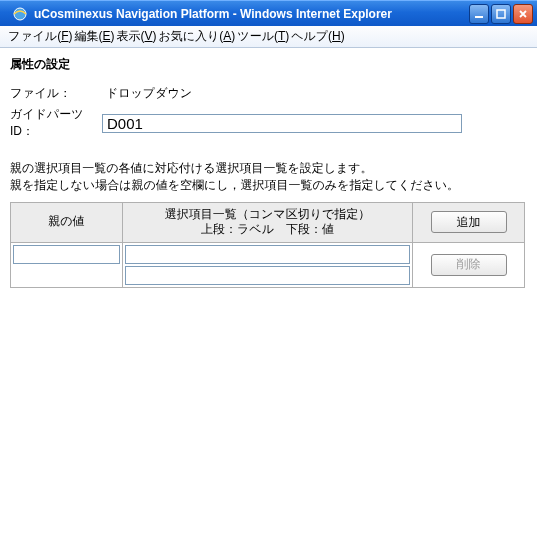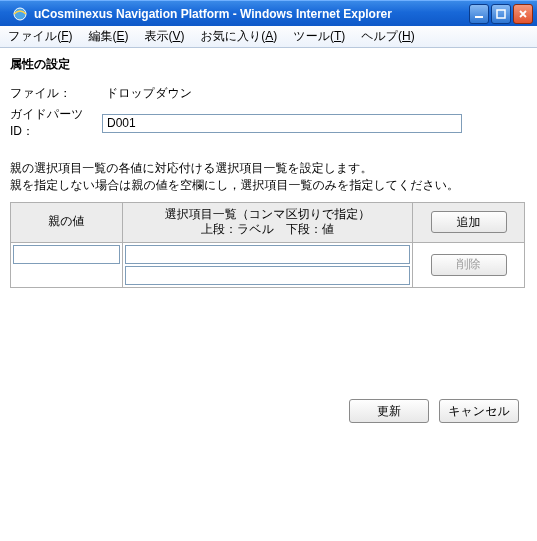--- a/index.html
+++ b/index.html
@@ -47,21 +47,21 @@
     border-color: #8b2a10;
   }
   .win-btn svg { width: 10px; height: 10px; }
   .menubar {
     height: 22px;
     background: linear-gradient(to bottom, #fdfdfe 0%, #ecf2fb 100%);
     border-bottom: 1px solid #b8c8dc;
     display: flex;
     align-items: center;
     padding-left: 8px;
-    gap: 16px;
+    gap: 2px;
   }
   .menubar span { cursor: pointer; }
   .menubar .ul { text-decoration: underline; }
   .content {
     padding: 8px 10px 0 10px;
     height: 405px;
     position: relative;
   }
   .section-title {
     font-weight: bold;
@@ -76,21 +76,21 @@
     width: 92px;
   }
   .form-row .value {
     padding-left: 4px;
   }
   .text-input {
     border: 1px solid #7f9db9;
     height: 19px;
     padding: 1px 4px;
     font-family: inherit;
-    font-size: 12px;
+    font-size: 15px;
   }
   .desc {
     margin-top: 20px;
     margin-bottom: 8px;
     line-height: 1.4;
   }
   table.list {
     border-collapse: collapse;
     width: 515px;
   }
@@ -222,17 +222,13 @@
             <input type="text" class="text-input" value="" style="">
           </div>
         </td>
         <td style="text-align:center; vertical-align:middle;">
           <button class="btn" disabled="">削除</button>
         </td>
       </tr>
     </tbody>
   </table>
 
-  <div class="footer-btns">
-    <button class="btn">更新</button>
-    <button class="btn">キャンセル</button>
-  </div>
 </div>
 
 </body></html>

